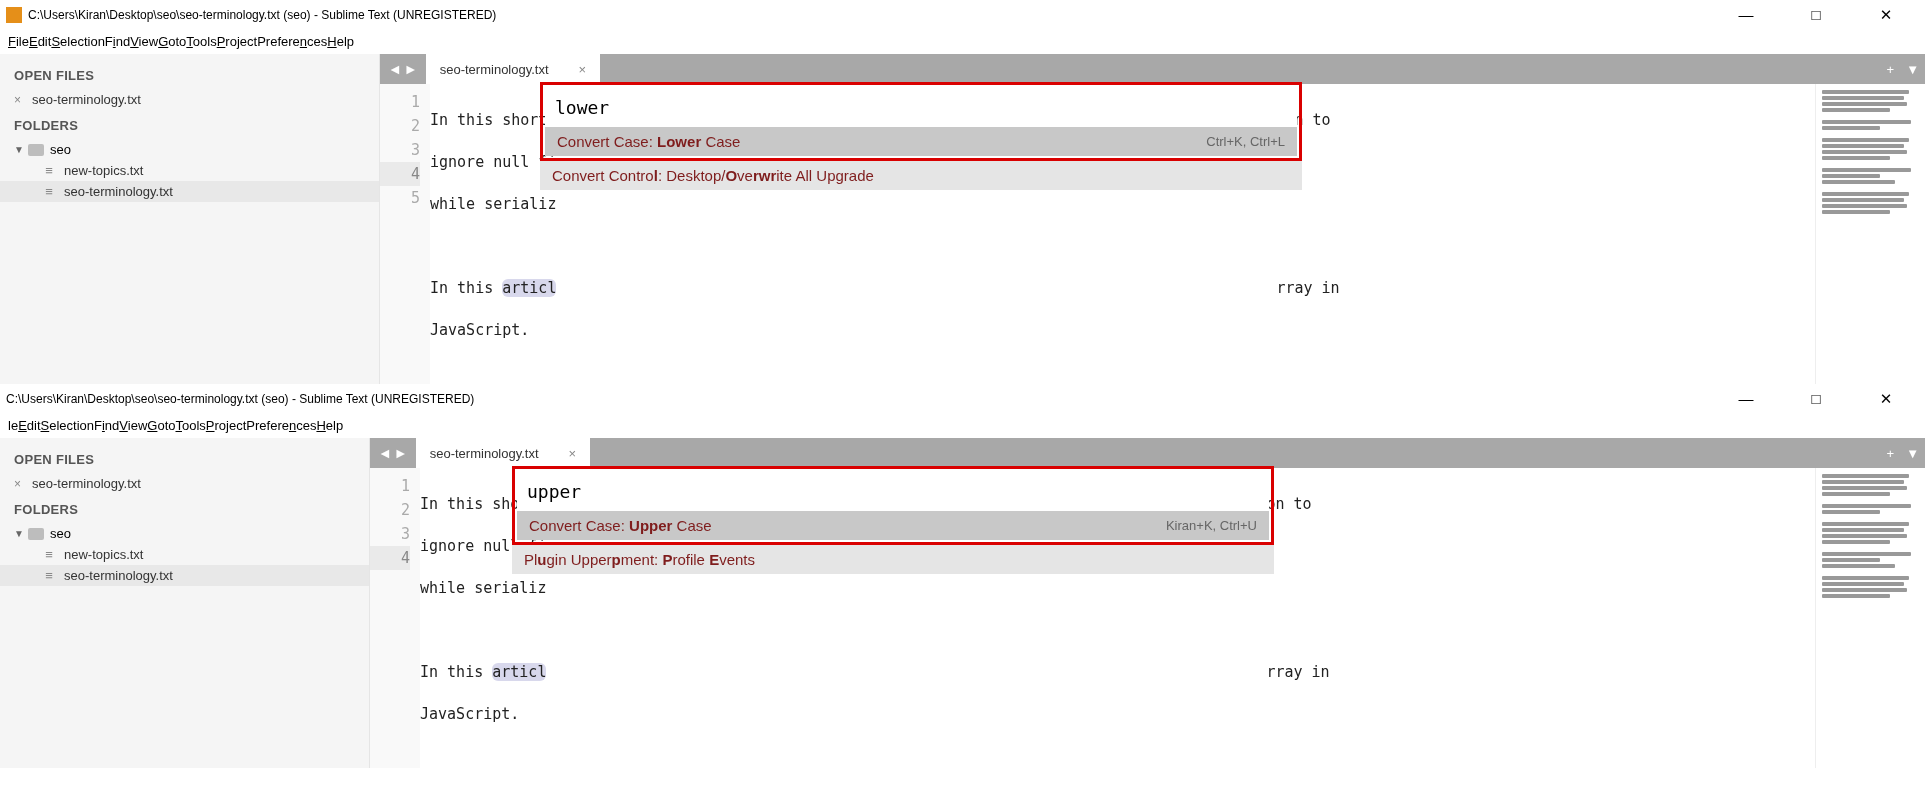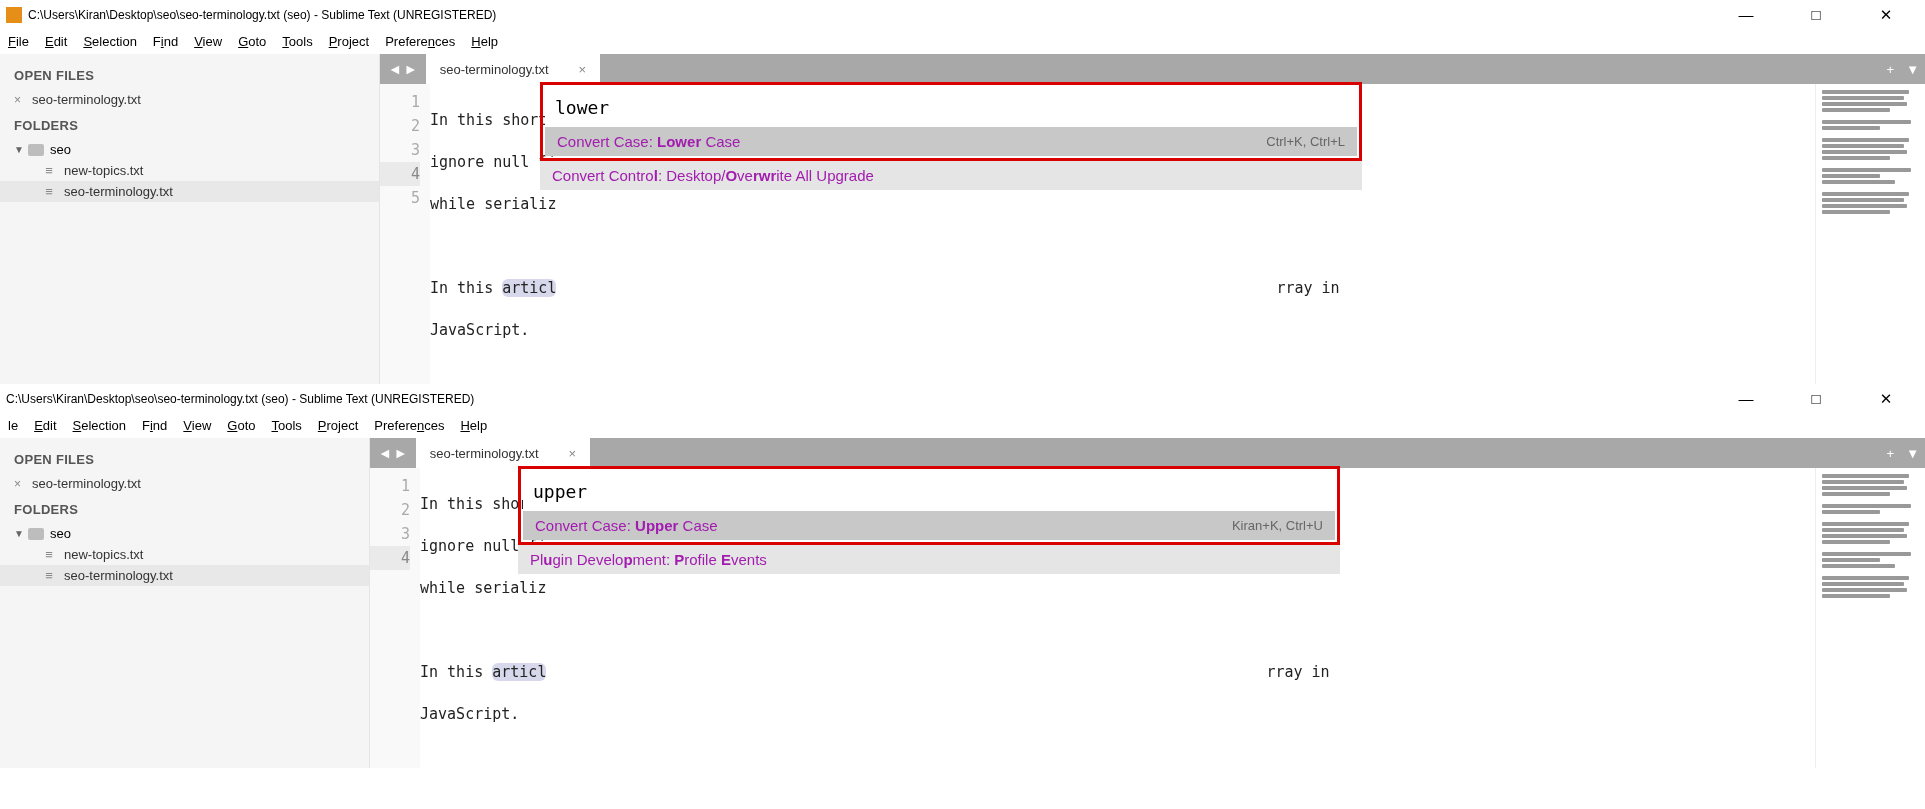--- a/index.html
+++ b/index.html
@@ -6,21 +6,21 @@
   body { font-family: "Segoe UI", Arial, sans-serif; font-size: 13px; background: #fff; width: 1925px; }
   
   .app-window { position: relative; background: #fff; }
   
   .titlebar { display: flex; align-items: center; height: 30px; background: #fff; padding: 0 6px; }
   .titlebar .app-icon { width: 16px; height: 16px; background: #e58f19; margin-right: 6px; }
   .titlebar .title-text { flex: 1; font-size: 12px; color: #000; }
   .titlebar .win-controls { display: flex; gap: 24px; padding-right: 10px; }
   .titlebar .win-btn { width: 46px; text-align: center; font-size: 15px; color: #000; cursor: pointer; }
   
-  .menubar { display: flex; gap: 16px; padding: 4px 8px; background: #fff; border-bottom: 1px solid transparent; }
+  .menubar { display: flex; padding: 4px 8px; background: #fff; border-bottom: 1px solid transparent; }
   .menubar .menu-item { font-size: 13px; color: #000; cursor: pointer; }
   .menubar .menu-item u { text-decoration: underline; }
   
   .body-row { display: flex; }
   
   .sidebar { width: 380px; background: #f5f5f5; border-right: 1px solid #e5e5e5; padding: 6px 0; }
   .sidebar .section-title { font-size: 13px; font-weight: 600; color: #555; padding: 8px 14px 6px; letter-spacing: 0.3px; }
   .sidebar .file-entry { display: flex; align-items: center; padding: 3px 14px; font-size: 13px; color: #333; cursor: pointer; }
   .sidebar .file-entry.selected { background: #e8e8e8; }
   .sidebar .close-x { color: #888; margin-right: 8px; font-size: 12px; width: 10px; }
@@ -44,27 +44,27 @@
   .gutter .ln { height: 24px; line-height:24px; }
   .gutter .ln.hl { background:#eaeaea; color:#888; }
   .code { flex:1; font-family: Consolas, monospace; font-size:15px; padding:6px 0; color:#222; white-space:pre; position:relative; }
   .code .line { height:24px; line-height:24px; }
   .code .hl-word { background:#d8d8ec;border-radius:6px; }
   
   .minimap { width:110px; background:#fff; border-left:1px solid #eee; padding:6px; }
   .minimap .mm-line { height:4px; background:#999; margin-bottom:2px; border-radius:1px; }
   
   
-  .palette-wrap { position:absolute; top:0; left:605px; width:822px; z-index:10; }
+  .palette-wrap { position:absolute; top:0; left:605px; width:762px; z-index:10; }
   .palette-wrap.second { left:593px; }
   .palette-highlight { border:3px solid #d90000; padding:2px; background:transparent; }
   .palette-input { width:100%; height:40px; border:none; outline:none; font-size:18px; padding:4px 10px; font-family: Consolas, monospace; }
   .palette-row { display:flex; justify-content:space-between; align-items:center; padding:6px 12px; font-size:15px; background:#e5e5e5; }
   .palette-row.selected { background:#c8c8c8; }
-  .palette-row .cmd-text { color:#a21caf; }
+  .palette-row .cmd-text { color:#7f1d1d; }
   .palette-row .cmd-text b { font-weight:700; }
   .palette-row .shortcut { color:#666; font-size:13px; }
   .palette-below { background:#e5e5e5; }
   
   .window2 { margin-top: 0; }
 </style>
 </head>
 <body>
 
 <div class="app-window">
@@ -282,31 +282,31 @@
           <div class="mm-line" style="width:92%"></div>
             <div class="mm-line" style="width:60%"></div>
             <div class="mm-line" style="width:75%"></div>
             <div class="mm-line" style="width:0"></div>
           <div class="mm-line" style="width:90%"></div>
             <div class="mm-line" style="width:85%"></div>
             <div class="mm-line" style="width:88%"></div>
             <div class="mm-line" style="width:70%"></div>
         </div>
 
-        <div class="palette-wrap second" style="top:-2px; left:148px;">
+        <div class="palette-wrap second" style="top:-2px; left:142px;">
           <div class="palette-highlight">
             <input class="palette-input" value="upper" style="">
             <div class="palette-row selected">
               <span class="cmd-text"><span>Convert Case: </span><b>Upper</b><span> Case</span></span>
               <span class="shortcut">Kiran+K, Ctrl+U</span>
             </div>
           </div>
           <div class="palette-below">
             <div class="palette-row">
-              <span class="cmd-text"><span>Pl</span><b>u</b><span>gin Develo</span><b>p</b><span>ment: </span><b>P</b><span>rofile </span><b>E</b><span>vents</span></span>
+              <span class="cmd-text"><span>Pl</span><b>u</b><span>gin Upper</span><b>p</b><span>ment: </span><b>P</b><span>rofile </span><b>E</b><span>vents</span></span>
               <span class="shortcut"></span>
             </div>
           </div>
         </div>
       </div>
     </div>
   </div>
 </div>
 
 </body></html>

